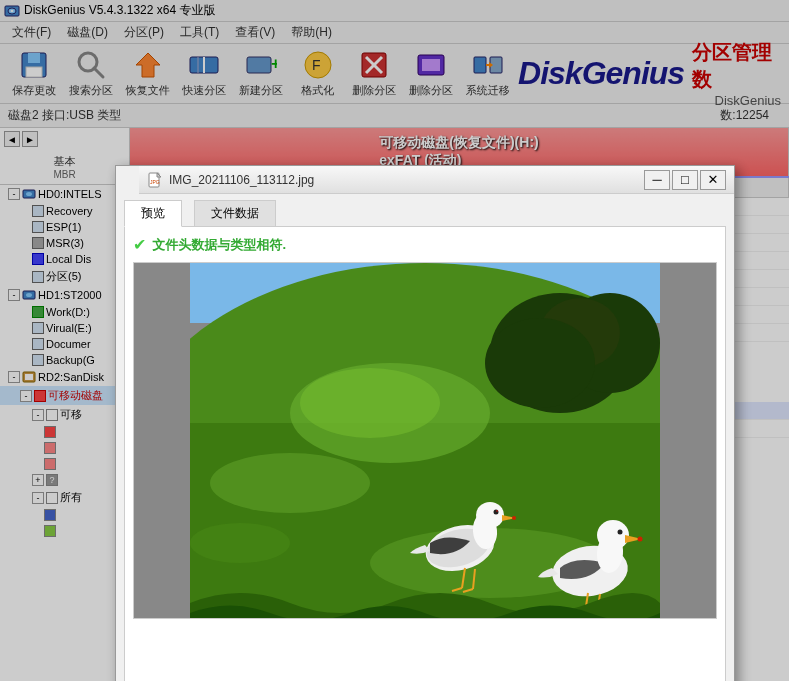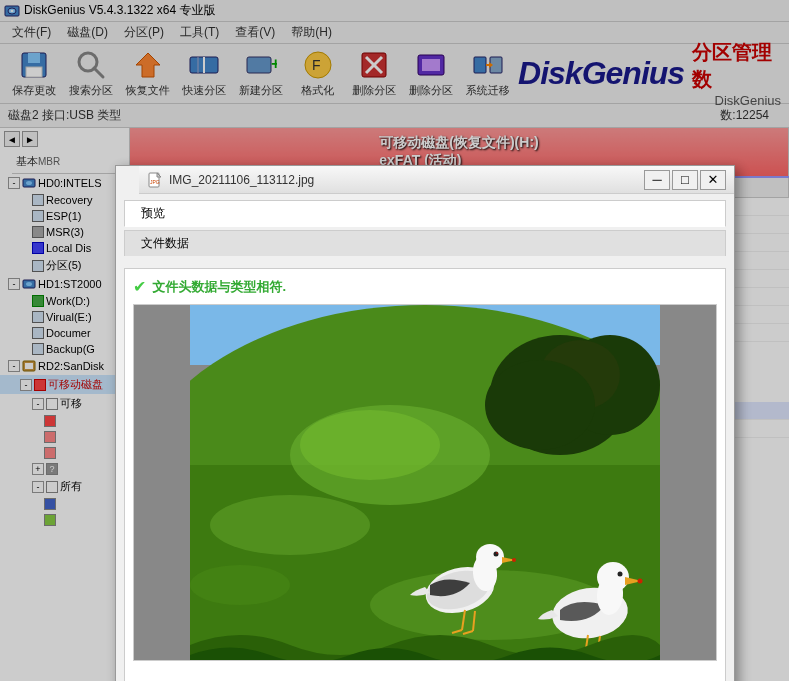--- a/index.html
+++ b/index.html
@@ -28,21 +28,21 @@
     .disk-info-bar { background: #f0f0f0; height: 24px; display: flex; align-items: center; padding: 0 8px; border-bottom: 1px solid #ccc; font-size: 12px; color: #333; }
     .disk-info-bar span { margin-right: 12px; }
 
     
     .main-area { display: flex; height: calc(681px - 22px - 22px - 60px - 24px); }
 
     
     .sidebar { width: 130px; background: #fff; border-right: 1px solid #ccc; overflow: hidden; }
     .nav-arrows { display: flex; gap: 2px; padding: 3px 4px; }
     .nav-arrow { width: 16px; height: 16px; border: 1px solid #999; background: #f0f0f0; cursor: pointer; display: flex; align-items: center; justify-content: center; font-size: 10px; }
-    .basic-mbr { display: flex; flex-direction: row; align-items: center; padding: 4px; font-size: 11px; color: #444; border-bottom: 1px solid #ccc; margin-left: 12px; }
+    .basic-mbr { display: flex; flex-direction: column; align-items: center; padding: 4px; font-size: 11px; color: #444; border-bottom: 1px solid #ccc; }
     .basic-mbr .label { font-size: 11px; color: #333; }
     .basic-mbr .sublabel { font-size: 10px; color: #666; }
     .tree-item { display: flex; align-items: center; padding: 2px 4px; font-size: 11px; cursor: pointer; white-space: nowrap; overflow: hidden; }
     .tree-indent-1 { padding-left: 8px; }
     .tree-indent-2 { padding-left: 20px; }
     .tree-indent-3 { padding-left: 32px; }
     .tree-indent-4 { padding-left: 44px; }
     .expand-btn { width: 12px; height: 12px; border: 1px solid #999; background: #fff; display: inline-flex; align-items: center; justify-content: center; font-size: 9px; margin-right: 2px; cursor: pointer; flex-shrink: 0; }
     .partition-icon { width: 12px; height: 12px; margin-right: 2px; flex-shrink: 0; display: inline-block; border: 1px solid #666; background: #d4e4f4; }
     .partition-icon.red { background: #f44; border-color: #c00; }
@@ -70,21 +70,21 @@
 
     
     .modal { position: fixed; top: 165px; left: 115px; width: 620px; background: #f0f0f0; border: 1px solid #999; box-shadow: 4px 4px 12px rgba(0,0,0,0.4); z-index: 200; }
     .modal-titlebar { background: linear-gradient(to bottom, #f8f8f8, #e0e0e0); height: 28px; display: flex; align-items: center; padding: 0 8px; border-bottom: 1px solid #ccc; margin-left: 23px; }
     .modal-icon { width: 16px; height: 16px; margin-right: 6px; }
     .modal-title-text { flex: 1; font-size: 12px; color: #333; }
     .modal-controls { display: flex; gap: 2px; }
     .modal-ctrl-btn { width: 26px; height: 20px; border: 1px solid #999; background: #f0f0f0; cursor: pointer; display: flex; align-items: center; justify-content: center; font-size: 13px; }
 
     
-    .modal-tabs { display: flex; padding: 6px 8px 12px; gap: 4px; flex-direction: column; }
+    .modal-tabs { display: flex; padding: 6px 8px 0; gap: 12px; }
     .modal-tab { padding: 4px 16px; border: 1px solid #ccc; border-bottom: none; background: #e0e0e0; font-size: 12px; cursor: pointer; }
     .modal-tab.active { background: #fff; border-bottom: 1px solid #fff; margin-bottom: -1px; z-index: 1; }
 
     
     .modal-content { background: #fff; border: 1px solid #ccc; margin: 0 8px 8px; padding: 8px; min-height: 460px; }
     .modal-status { display: flex; align-items: center; gap: 6px; margin-bottom: 8px; color: #333; font-size: 12px; }
     .check-icon { color: #4c4; font-size: 16px; }
     .image-container { display: flex; align-items: center; justify-content: center; border: 1px solid #ccc; background: #888; }
     .image-preview { width: 470px; height: 355px; position: relative; overflow: hidden; }
 

